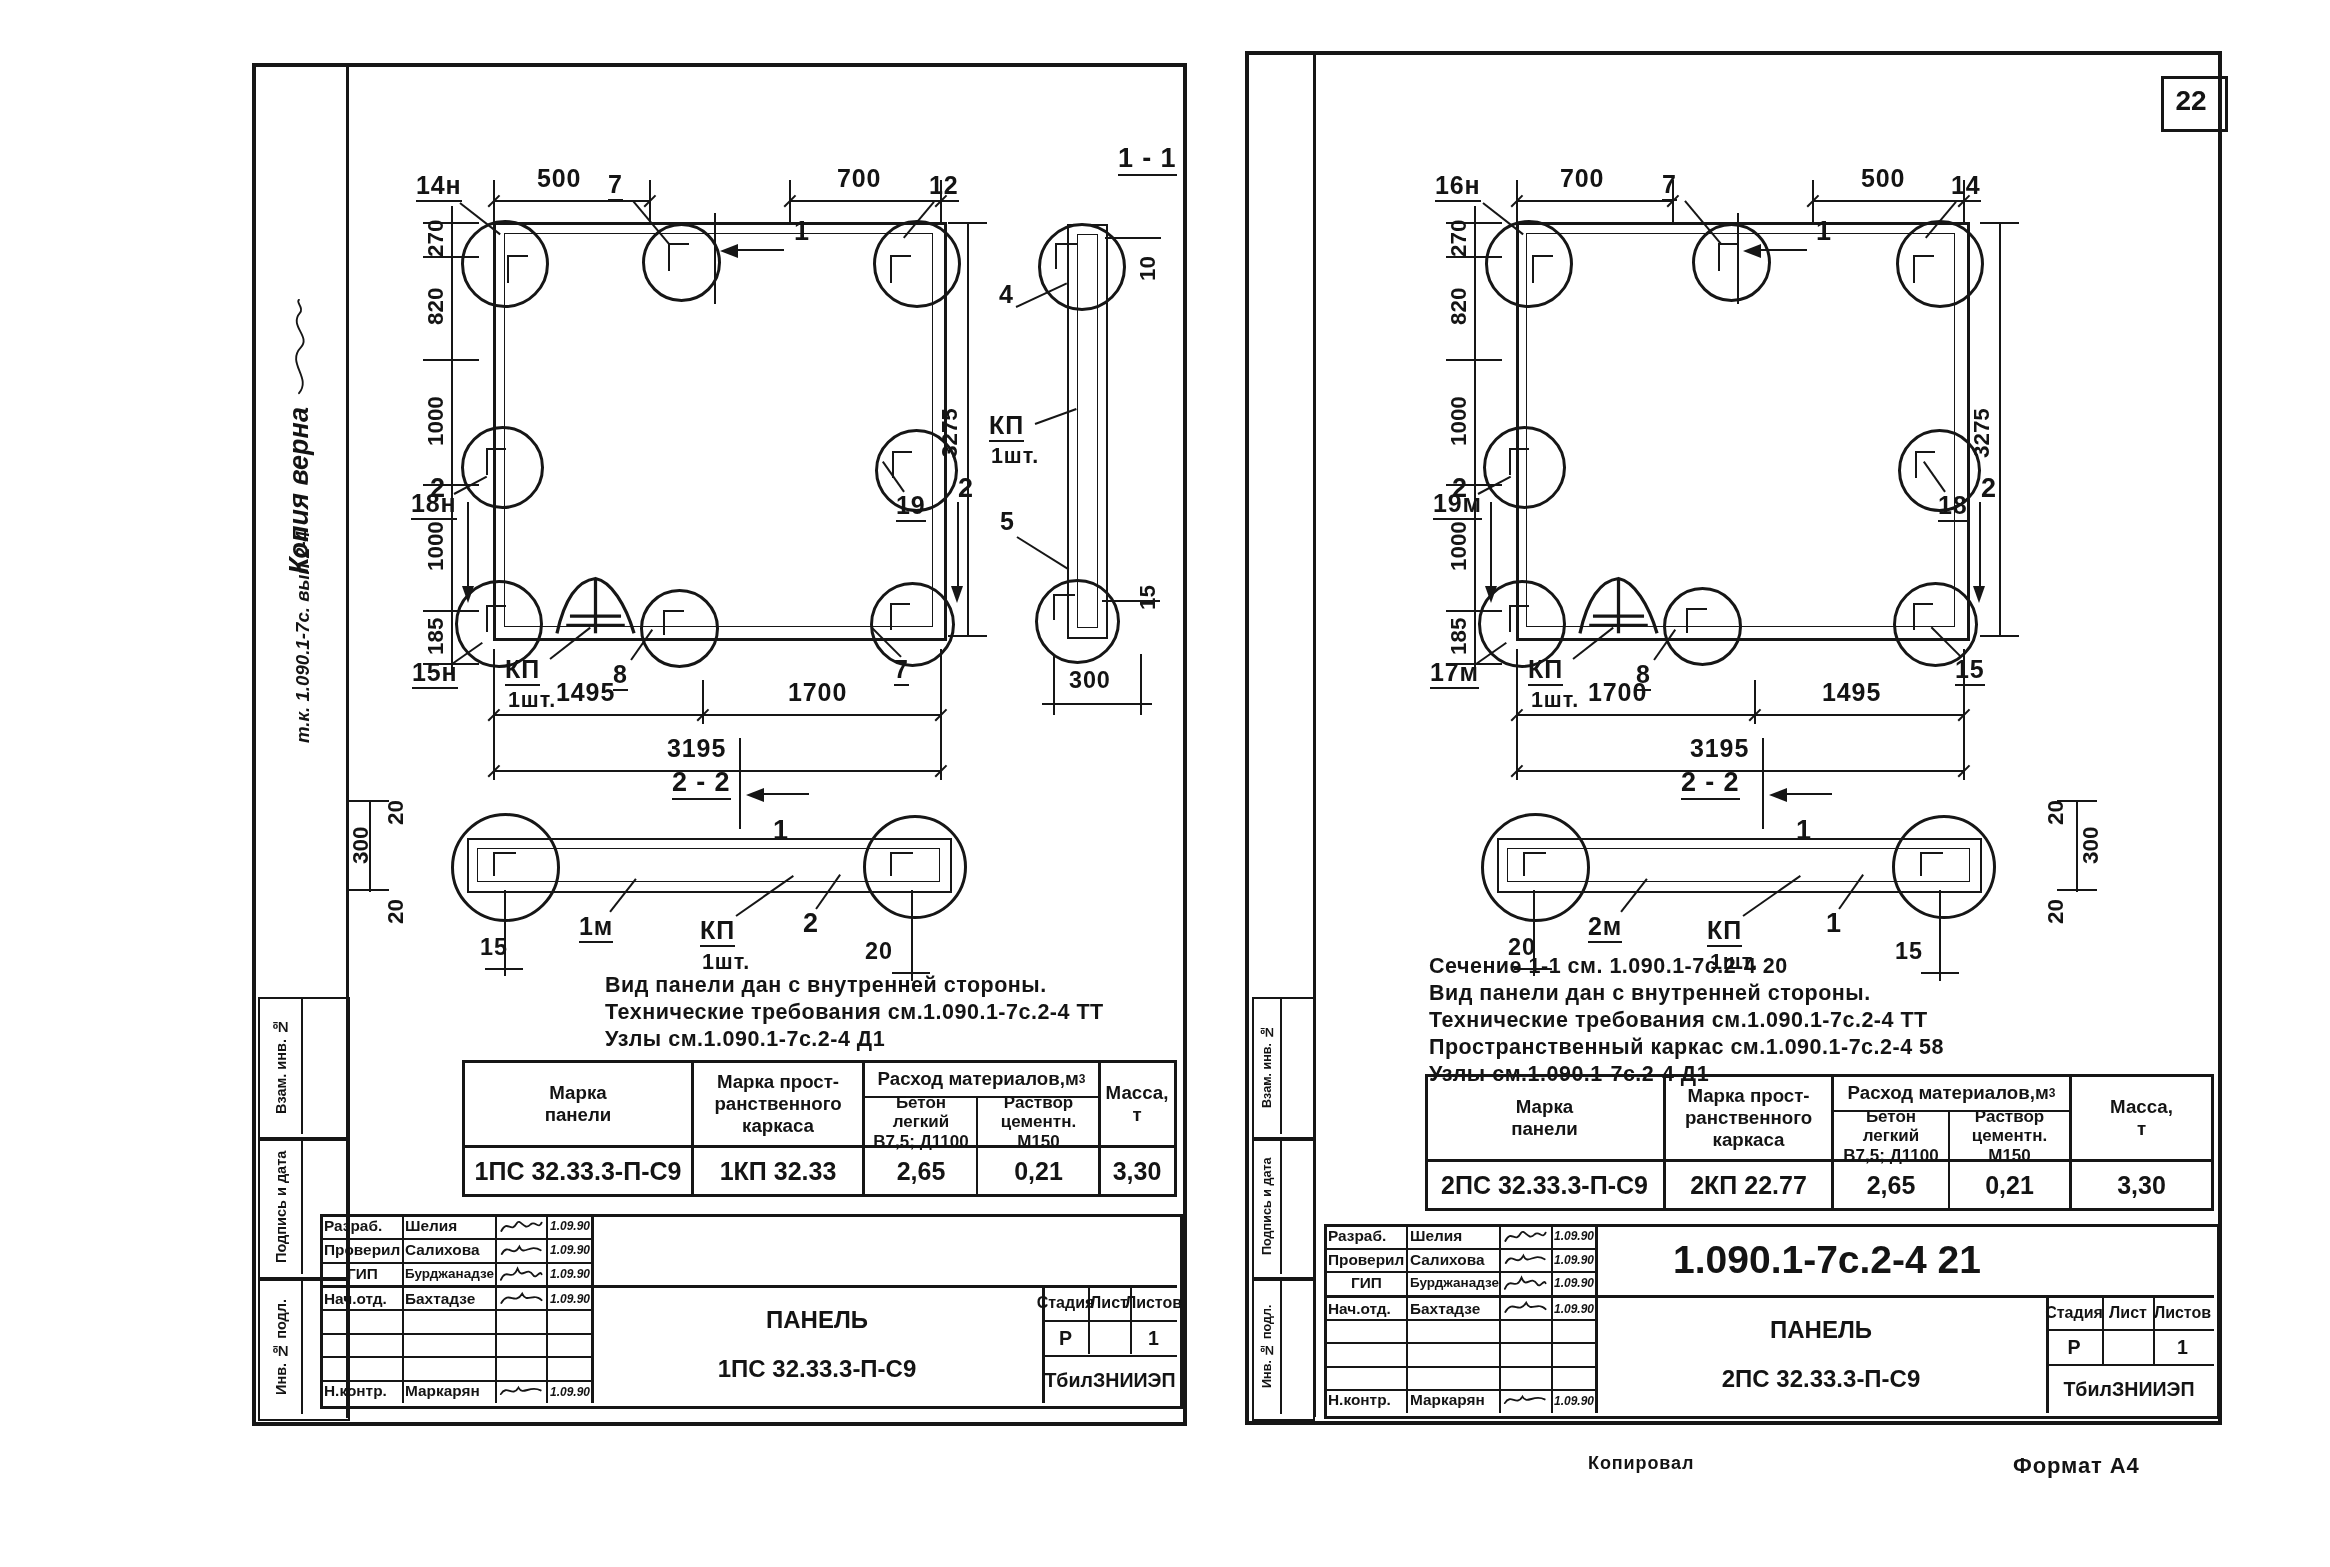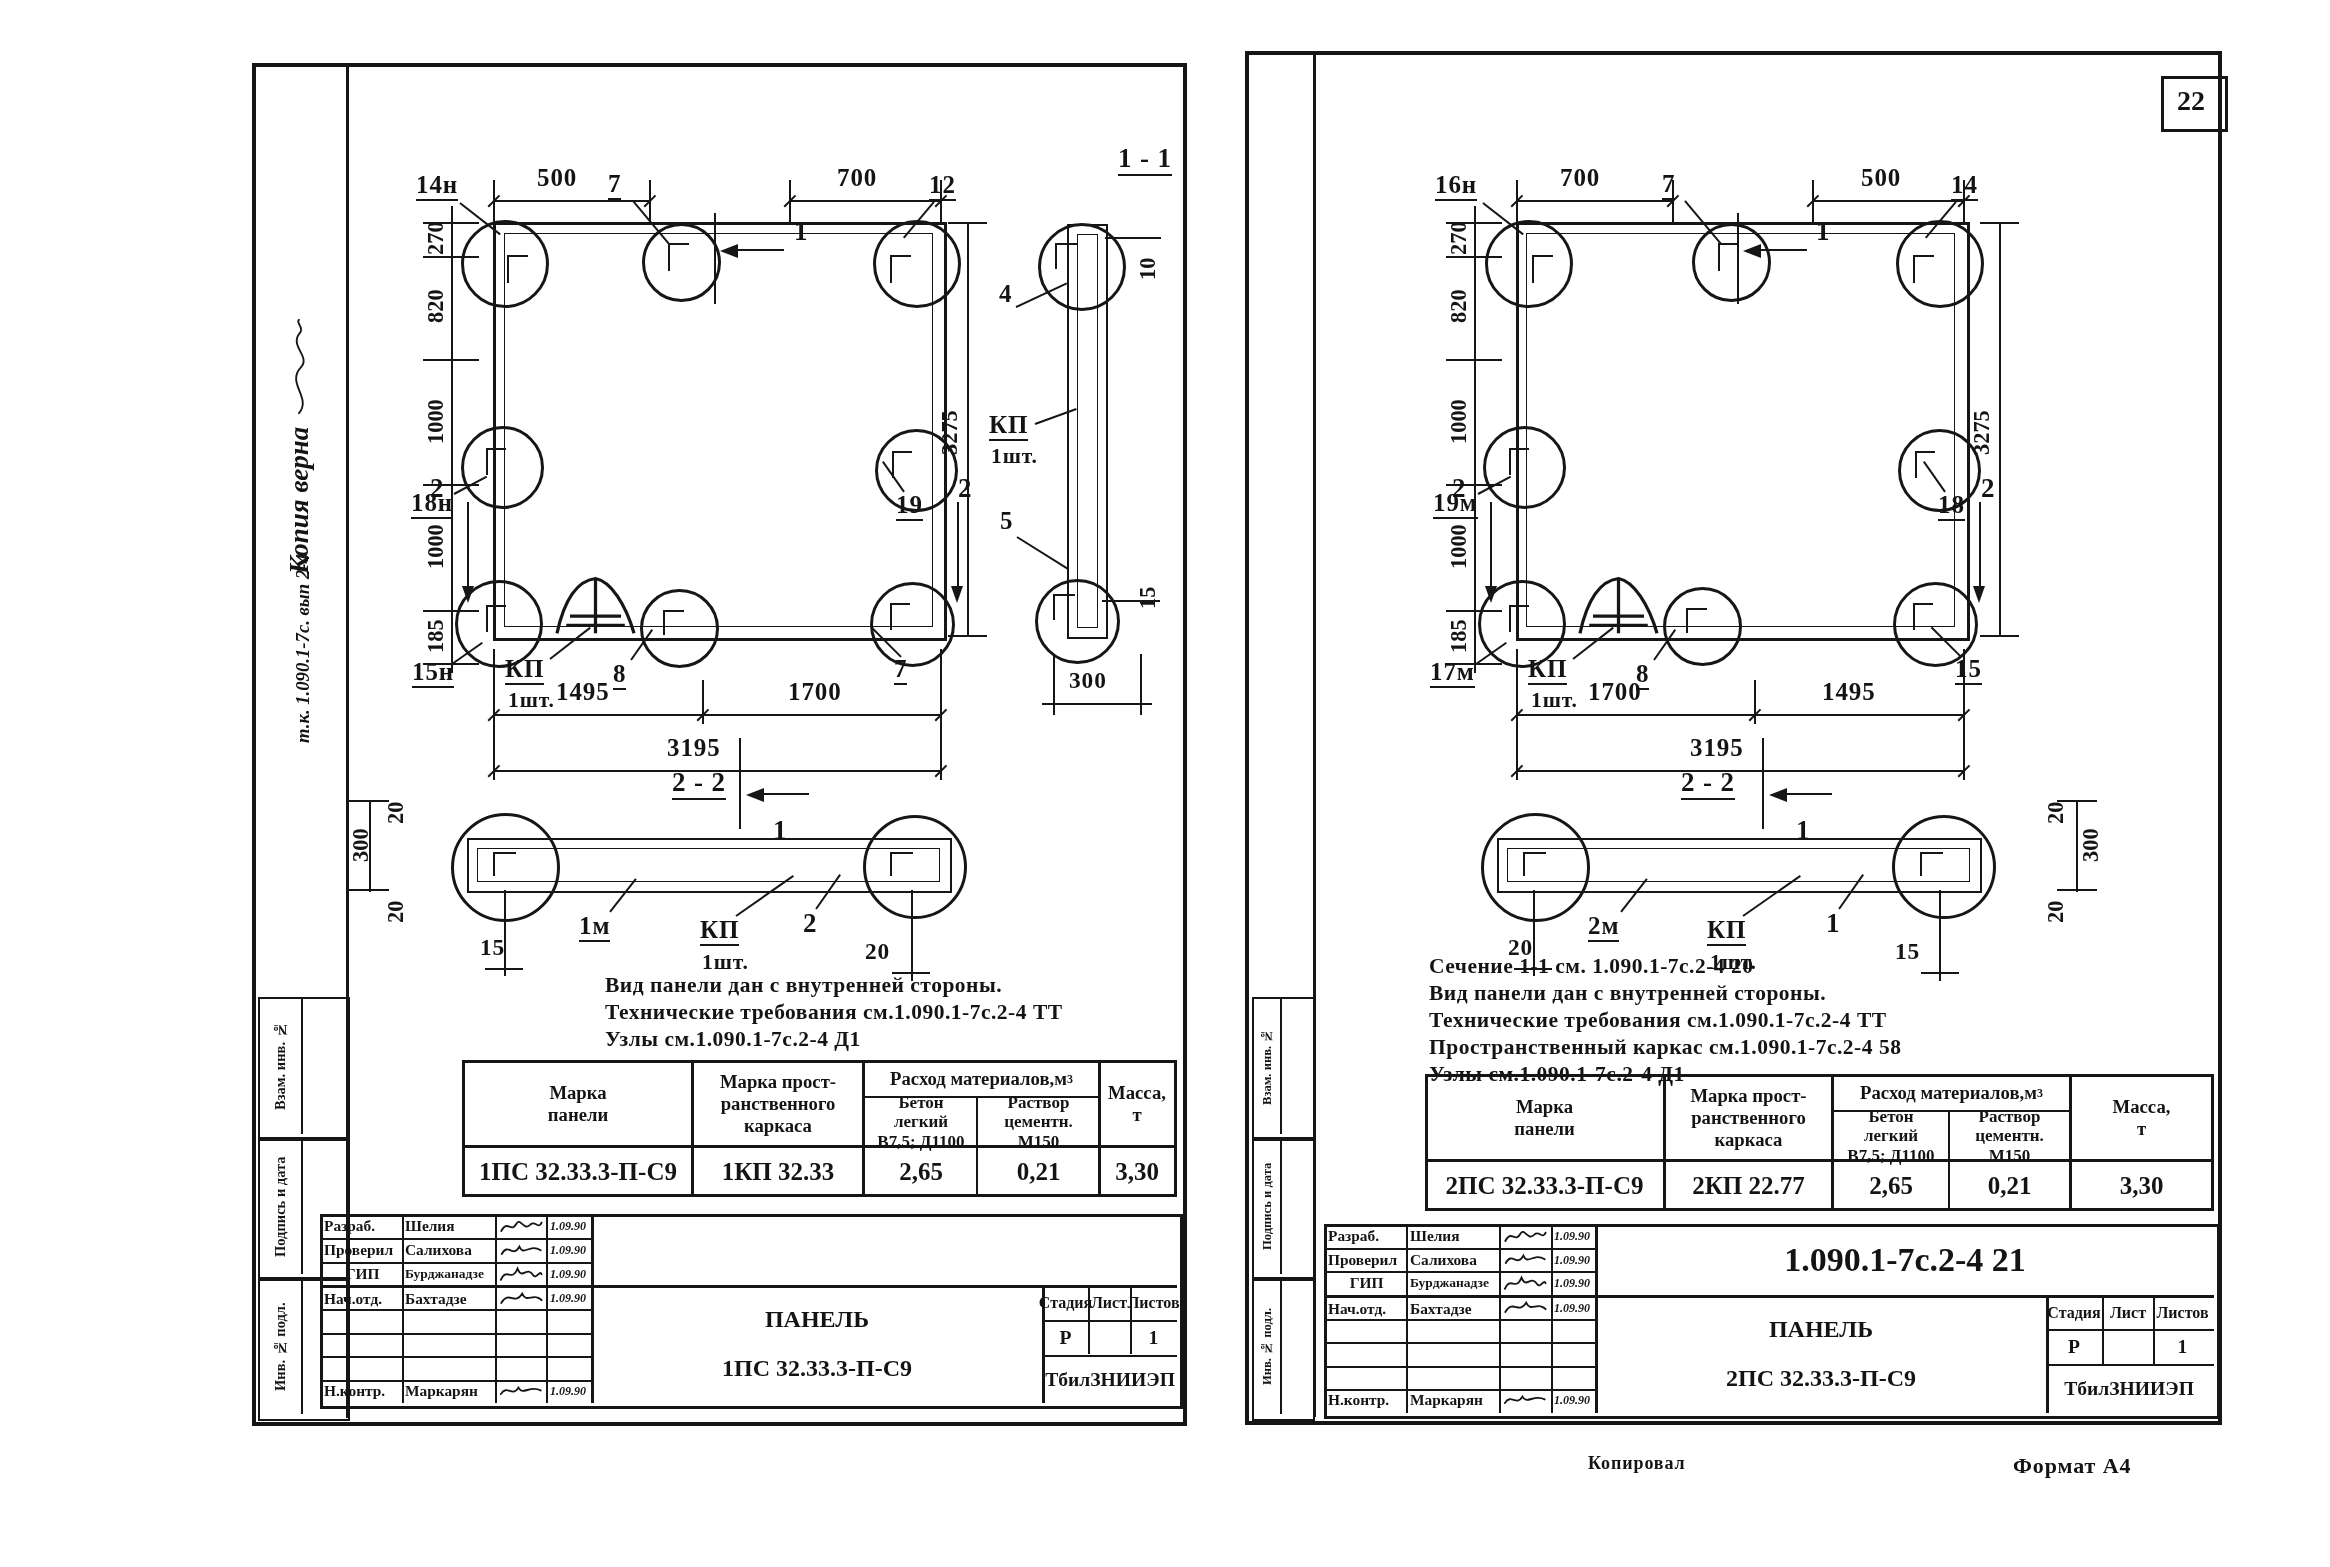--- a/index.html
+++ b/index.html
@@ -1,17 +1,17 @@
 <!DOCTYPE html>
 <html style="font-size:7.5px"><head>
 <meta charset="utf-8">
 <style>
   html,body{margin:0;padding:0;background:#e8e8e4}
   #canvas{position:relative;width:2330px;height:1568px;background:#fff;overflow:hidden;
-          font-family:Liberation Serif, serif;color:#141414}
+          font-family:Liberation Sans, sans-serif;color:#141414}
   .abs{position:absolute}
   .hl{position:absolute;background:#161616;height:2.3px}
   .vl{position:absolute;background:#161616;width:2.3px}
   .thin{height:1.9px}
   .vthin{width:1.9px}
   .box{position:absolute;border:3.3px solid #161616;background:transparent}
   .box2{position:absolute;border:1.9px solid #161616}
   .circ{position:absolute;border:3.3px solid #161616;border-radius:50%}
   .lbl{position:absolute;font-weight:700;font-size:25px;white-space:nowrap;letter-spacing:0.9px}
   .f46{font-size:21.5px}.f50{font-size:23.4px}.f58{font-size:27px}
@@ -543,21 +543,21 @@
       <path d="M5,30 C22,2 34,36 50,10 C60,32 74,6 92,24"></path>
     </svg>
   <svg class="sig" style="position:absolute;left:1503px;top:1391px" width="44" height="18.7" viewBox="0 0 95 40">
       <path d="M4,26 C18,4 28,34 42,12 C52,30 66,6 90,18"></path>
     </svg>
   <div class="tb" style="left:1554px;top:1225px;width:40px;height:22.4px;font-size:12px;font-style:italic">1.09.90</div>
   <div class="tb" style="left:1554px;top:1249px;width:40px;height:22.4px;font-size:12px;font-style:italic">1.09.90</div>
   <div class="tb" style="left:1554px;top:1272px;width:40px;height:22.4px;font-size:12px;font-style:italic">1.09.90</div>
   <div class="tb" style="left:1554px;top:1298px;width:40px;height:21px;font-size:12px;font-style:italic">1.09.90</div>
   <div class="tb" style="left:1554px;top:1390px;width:40px;height:21px;font-size:12px;font-style:italic">1.09.90</div>
-  <div class="dcell" style="left:1598px;top:1224px;width:614px;height:71px;font-size:34px">1.090.1-7с.2-4 21</div>
+  <div class="dcell" style="left:1520px;top:1224px;width:614px;height:71px;font-size:39px">1.090.1-7с.2-4 21</div>
   <div class="vl" style="left:2046px;top:1295px;height:118px;width:2.8px"></div>
   <div class="dcell" style="left:1598px;top:1313px;width:446px;height:33px;font-size:24px">ПАНЕЛЬ</div>
   <div class="dcell" style="left:1598px;top:1362px;width:446px;height:33px;font-size:24px">2ПС 32.33.3-П-С9</div>
   <div class="vl thin" style="left:2102px;top:1295px;height:69px;width:2.3px"></div>
   <div class="vl thin" style="left:2153px;top:1295px;height:69px;width:2.3px"></div>
   <div class="hl thin" style="left:2046px;top:1329px;width:168px"></div>
   <div class="hl thin" style="left:2046px;top:1364px;width:168px"></div>
   <div class="hcell" style="left:2047px;top:1297px;width:54px;height:32px;font-size:16px">Стадия</div>
   <div class="hcell" style="left:2103px;top:1297px;width:50px;height:32px;font-size:16px">Лист</div>
   <div class="hcell" style="left:2154px;top:1297px;width:57px;height:32px;font-size:16px">Листов</div>

